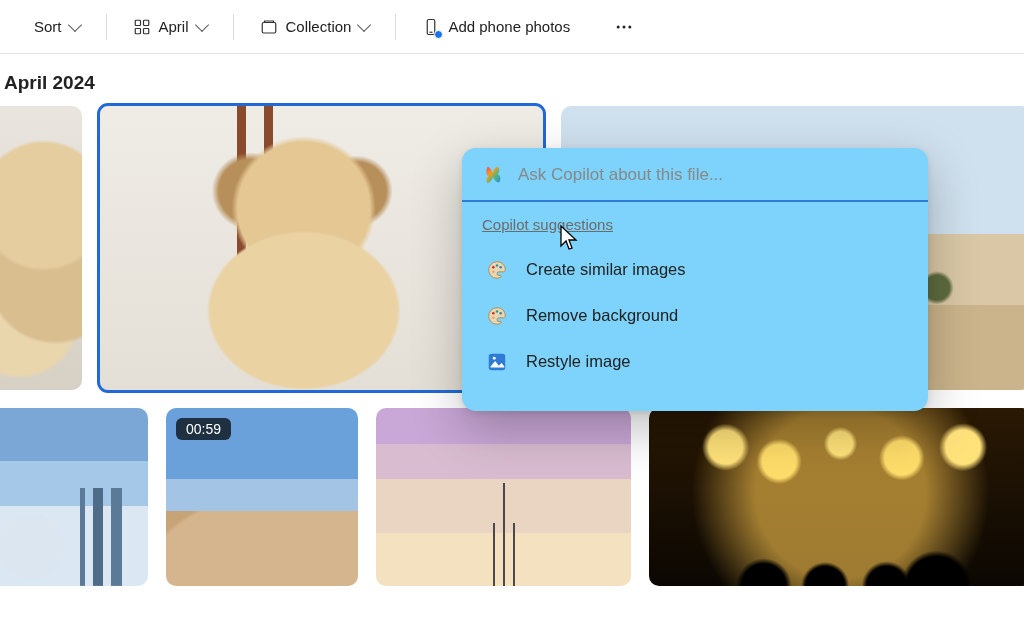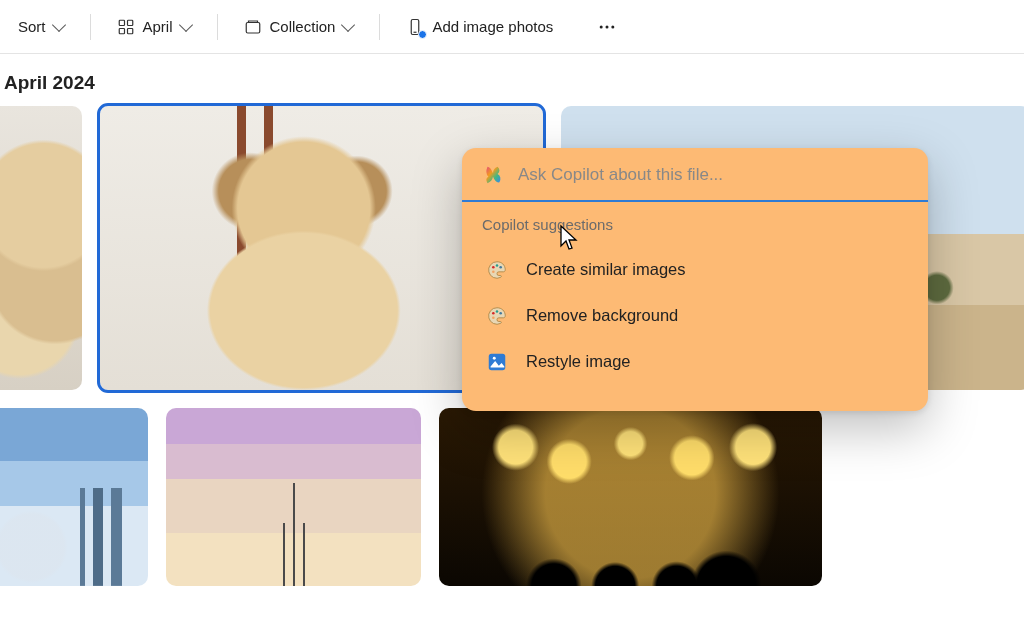--- a/index.html
+++ b/index.html
@@ -11,21 +11,21 @@
     height: 632px;
     overflow: hidden;
     position: relative;
   }
 
   
   .toolbar {
     display: flex;
     align-items: center;
     height: 54px;
-    padding: 0 6px;
+    padding: 0 22px;
     border-bottom: 1px solid #e4e4e4;
     gap: 6px;
   }
   .tool-btn {
     display: flex;
     align-items: center;
     gap: 8px;
     padding: 6px 12px;
     border-radius: 6px;
     font-size: 15px;
@@ -92,38 +92,38 @@
     padding: 3px 10px;
     border-radius: 6px;
   }
 
   
   .copilot {
     position: absolute;
     top: 148px;
     left: 462px;
     width: 466px;
-    background: #fdba74;
+    background: #7dd3fc;
     border-radius: 14px;
     box-shadow: 0 18px 50px rgba(0,0,0,0.25), 0 2px 6px rgba(0,0,0,0.1);
     overflow: hidden;
     z-index: 50;
   }
   .copilot-input-row {
     display:flex; align-items:center; gap:14px;
     padding: 16px 20px 14px 20px;
   }
   .copilot-input {
     flex:1; border:none; background:transparent; outline:none;
     font-size: 17px; color:#333;
   }
   .copilot-input::placeholder { color:#888; }
   .copilot-divider { height:1.5px; background:#2f7bd4; }
   .copilot-body { padding: 14px 20px 26px 20px; }
-  .copilot-heading { font-size:15px; color:#6b6b6b; margin-bottom:14px; }
+  .copilot-heading { font-size:15px; color:#6b6b6b; margin-bottom:14px;text-decoration:underline; }
   .sugg-item {
     display:flex; align-items:center; gap:18px;
     padding: 12px 4px;
     font-size: 16.5px;
     color:#222;
     cursor:pointer;
     border-radius:6px;
   }
 
   
@@ -258,21 +258,21 @@
   <div class="tool-sep"></div>
 
   <div class="tool-btn">
     <span class="icon" style="position:relative">
       <svg width="18" height="18" viewBox="0 0 24 24" fill="none" stroke="#333" stroke-width="1.6">
         <rect x="7" y="2" width="10" height="20" rx="2"></rect>
           <line x1="10" y1="19" x2="14" y2="19"></line>
       </svg>
       <span style="position:absolute;right:-3px;bottom:-3px;width:9px;height:9px;border-radius:50%;background:#1a73e8;border:1.5px solid #fff"></span>
     </span>
-    <span>Add image photos</span>
+    <span>Add phone photos</span>
   </div>
 
   <div class="tool-btn" style="margin-left:14px">
     <span class="icon">
       <svg width="20" height="20" viewBox="0 0 24 24" fill="#222">
           <circle cx="5" cy="12" r="1.8"></circle>
           <circle cx="12" cy="12" r="1.8"></circle>
           <circle cx="19" cy="12" r="1.8"></circle>
         </svg>
     </span>
@@ -283,20 +283,23 @@
   <div class="section-title" style="margin-left:-4px">April 2024</div>
 
   <div class="row1" style="margin-left:-22px">
     <div class="thumb photo-dog-crop" style="width:96px"></div>
     <div class="thumb selected photo-dog-main" style="width:443px"></div>
     <div class="thumb photo-desert" style="width:470px"></div>
   </div>
 
   <div class="row2" style="margin-left:-22px">
     <div class="thumb2 photo-city" style="width:162px"></div>
+    <div class="thumb2 photo-rocks" style="width:192px">
+      <div class="badge">00:59</div>
+    </div>
     <div class="thumb2 photo-eiffel" style="width:255px"></div>
     <div class="thumb2 photo-concert" style="width:383px"></div>
   </div>
 </div>
 
 <div class="copilot">
   <div class="copilot-input-row">
     <span class="icon">
       <svg width="22" height="22" viewBox="0 0 24 24">
         <path d="M6 3 Q3 10 7 14 Q3 16 6 21 Q11 19 12 14 Q15 21 19 20 Q22 14 17 11 Q21 7 17 3 Q12 5 12 10 Q9 3 6 3 Z" fill="url(#g)"></path>

